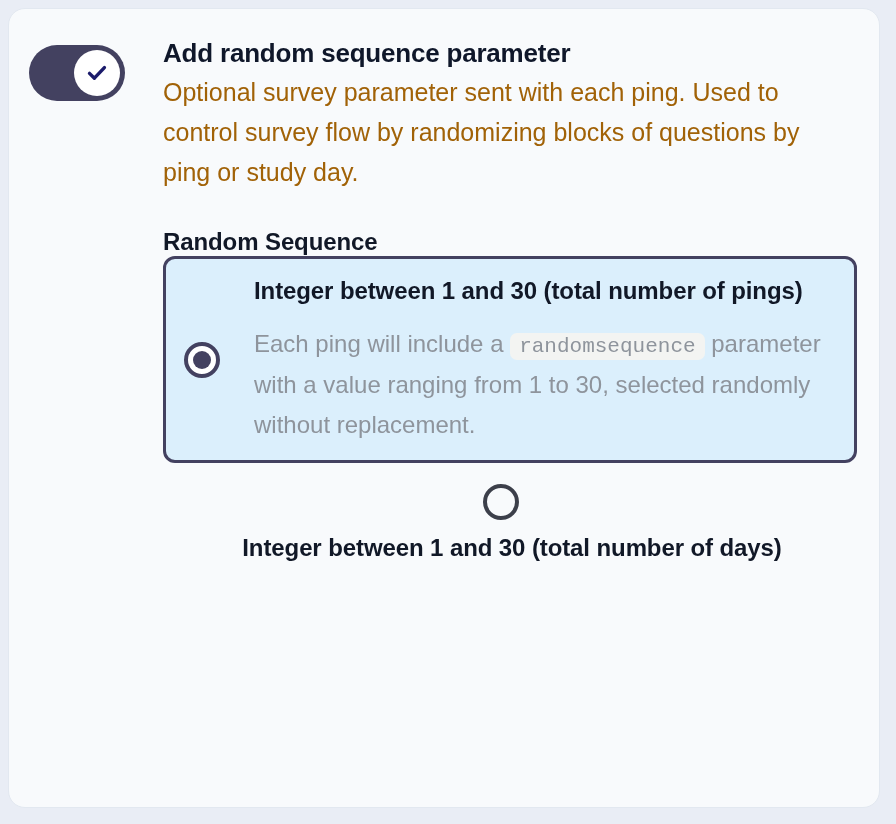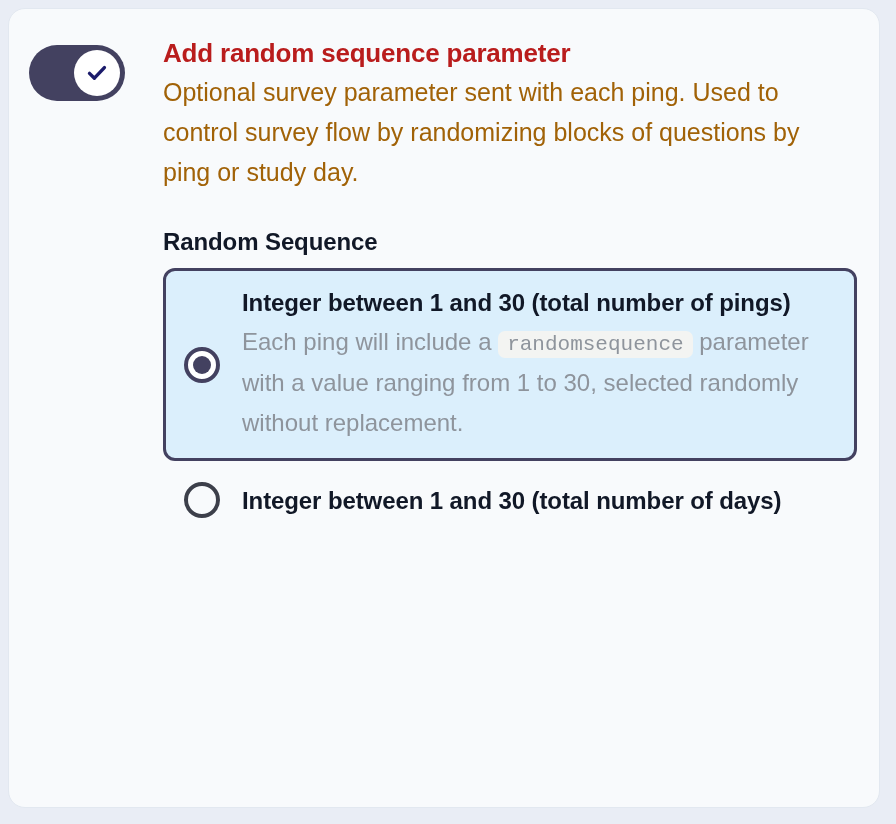--- a/index.html
+++ b/index.html
@@ -62,59 +62,60 @@
   .content {
     flex: 1 1 auto;
     padding-left: 38px;
     padding-right: 22px;
     min-width: 0;
   }
 
   .head-title {
     font-size: 26px;
     font-weight: bold;
-    color: #b91c1c;
+    color: #0f172a;
     line-height: 1.28;
     letter-spacing: -0.2px;
   }
   .head-desc {
     font-size: 25px;
     color: #a16207;
     line-height: 1.6;
     max-width: 690px;
     margin-top: 2px;
   }
 
   .field-label {
     font-size: 24px;
     font-weight: bold;
     color: #111827;
     margin-top: 36px;
-    margin-bottom: 12px;
     letter-spacing: -0.1px;
   }
 
   
   .options { margin-top: 0; }
 
   .option {
     display: flex;
     align-items: center;
     box-sizing: border-box;
     border-radius: 12px;
     padding: 16px 14px 16px 18px;
+    gap: 12px;
   }
   .option.selected {
     background: #dbeffc;
     border: 3px solid #434160;
   }
   .option.unselected {
     background: transparent;
     border: 3px solid transparent;
     padding-top: 18px;
+    flex-direction: column;
   }
 
   .radio {
     flex: 0 0 auto;
     width: 36px;
     height: 36px;
     border-radius: 50%;
     box-sizing: border-box;
     border: 4px solid #434160;
     background: transparent;
@@ -144,21 +145,21 @@
     font-size: 24px;
     font-weight: bold;
     color: #111827;
     line-height: 1.32;
     letter-spacing: -0.1px;
   }
   .opt-desc {
     font-size: 24px;
     color: #8e949c;
     line-height: 1.66;
-    margin-top: 3px;
+    margin-top: 17px;
   }
   code.param {
     font-family: "Liberation Mono", "DejaVu Sans Mono", monospace;
     font-size: 21px;
     background: #f3f4f2;
     color: #8e949c;
     border-radius: 7px;
     padding: 2px 9px;
   }
 </style>

